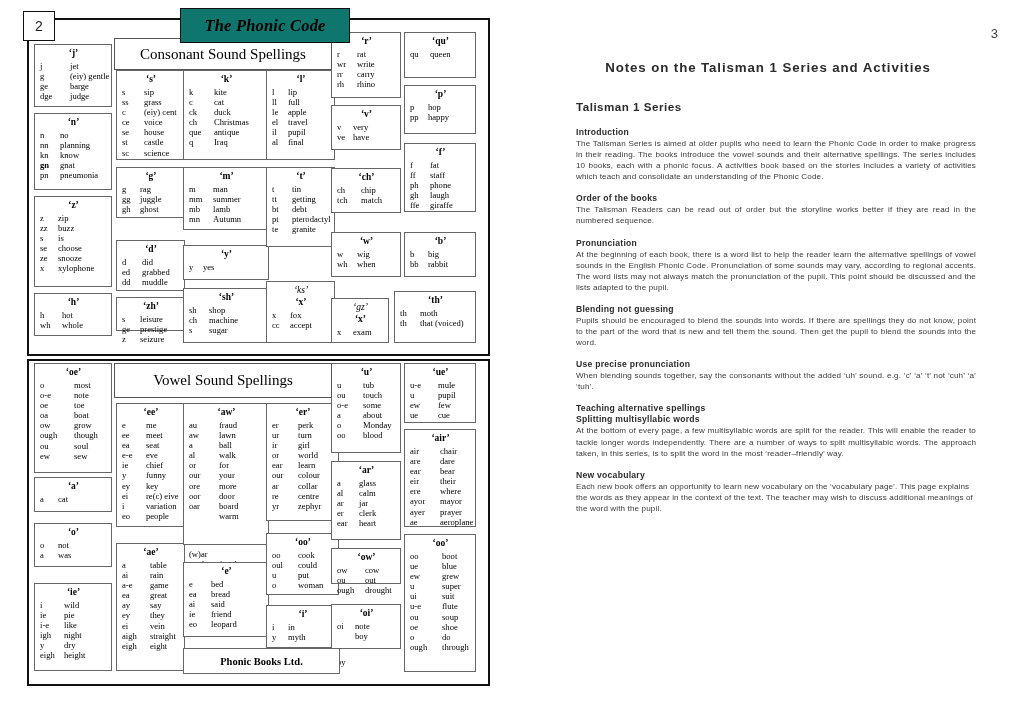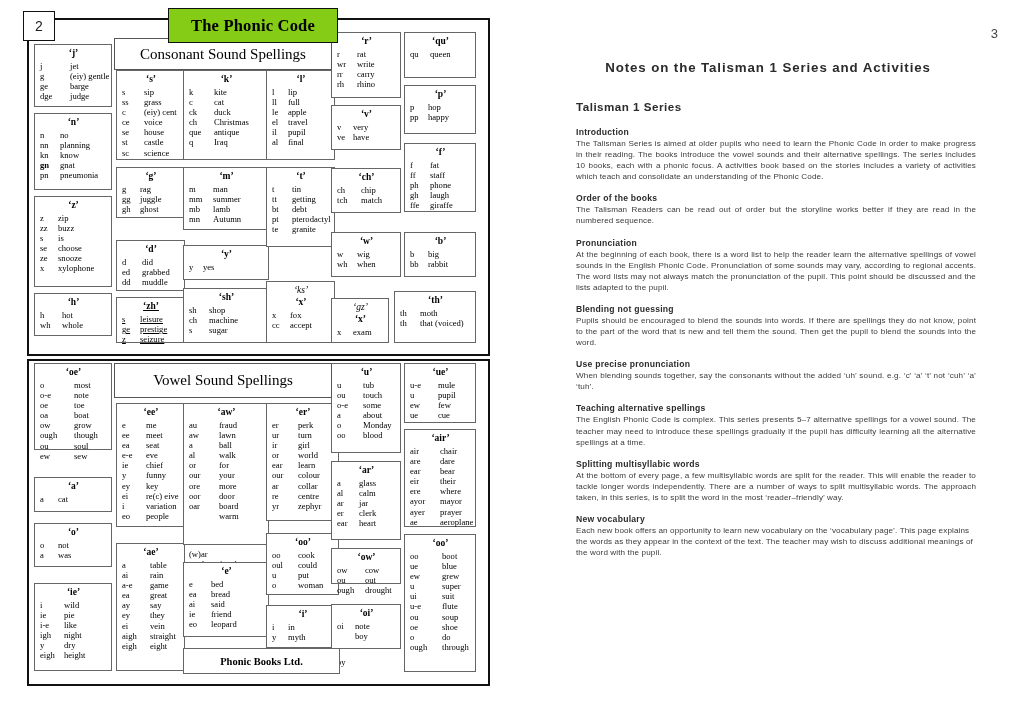--- a/index.html
+++ b/index.html
@@ -26,26 +26,27 @@
   .page-badge{
     position:absolute;left:23px;top:11px;
     width:30px;height:28px;
     border:1.5px solid #111;
     background:#fff;
     display:flex;align-items:center;justify-content:center;
     font-size:14px;font-family:"Liberation Sans",sans-serif;color:#222;
     z-index:30;
   }
   .title-banner{
-    position:absolute;left:168px;top:8px;
+    position:absolute;left:180px;top:8px;
     width:168px;height:33px;
-    border:1.5px solid #111;background:#84cc16;
+    border:1.5px solid #111;background:#0f766e;
     display:flex;align-items:center;justify-content:center;
     font-weight:bold;font-size:16.5px;letter-spacing:.2px;
     z-index:25;
+    font-style:italic;
   }
 
   .band{
     position:absolute;
     border:1.5px solid #555;
     background:#fff;
     display:flex;align-items:center;justify-content:center;
     font-size:15px;
     z-index:12;
   }
@@ -290,21 +291,21 @@
             <div class="r">
               <span class="g" style="min-width: 20px;">ed</span>
               <span class="w">grabbed</span>
             </div>
             <div class="r">
               <span class="g" style="min-width: 20px;">dd</span>
               <span class="w">muddle</span>
             </div>
           </div>
         </div>
-        <div class="box" style="left: 116px; top: 297px; width: 69px; height: 46px; text-decoration: underline;">
+        <div class="box" style="left: 116px; top: 297px; width: 69px; height: 34px;">
           <div class="hd">‘zh’</div>
           <div class="rows">
             <div class="r">
               <span class="g" style="min-width: 18px;">s</span>
               <span class="w">leisure</span>
             </div>
             <div class="r">
               <span class="g" style="min-width: 18px;">ge</span>
               <span class="w">prestige</span>
             </div>
@@ -596,21 +597,21 @@
               <span class="w">moth</span>
             </div>
             <div class="r">
               <span class="g" style="min-width: 20px;">th</span>
               <span class="w">that (voiced)</span>
             </div>
           </div>
         </div>
       </div>
     <div id="vow-host">
-        <div class="box" style="left: 34px; top: 363px; width: 78px; height: 87px;">
+        <div class="box" style="left: 34px; top: 363px; width: 78px; height: 110px;">
           <div class="hd">‘oe’</div>
           <div class="rows">
             <div class="r">
               <span class="g" style="min-width: 34px;">o</span>
               <span class="w">most</span>
             </div>
             <div class="r">
               <span class="g" style="min-width: 34px;">o-e</span>
               <span class="w">note</span>
             </div>
@@ -1132,21 +1133,20 @@
           <p class="rp-p">The Talisman Series is aimed at older pupils who need to learn the Phonic Code in order to make progress in their reading.  The books introduce the vowel sounds and their alternative spellings.  The series includes 10 books, each with a phonic focus.  A activities book based on the stories includes a variety of activities which teach and consolidate an understanding of the Phonic Code.</p>
           <div class="rp-h2">Order of the books</div>
           <p class="rp-p">The Talisman Readers can be read out of order but the storyline works better if they are read in the numbered sequence.</p>
           <div class="rp-h2">Pronunciation</div>
           <p class="rp-p">At the beginning of each book, there is a word list to help the reader learn the alternative spellings of vowel sounds in the English Phonic Code.  Pronunciation of some sounds may vary, according to regional accents.  The word lists may not always match the pronunciation of the pupil. This point should be discussed and the lists adapted to the pupil.</p>
           <div class="rp-h2">Blending not guessing</div>
           <p class="rp-p">Pupils should be encouraged to blend the sounds into words.  If there are spellings they do not know, point to the part of the word that is new and tell them the sound.  Then get the pupil to blend the sounds into the word.</p>
           <div class="rp-h2">Use precise pronunciation</div>
           <p class="rp-p">When blending sounds together, say the consonants without the added ‘uh’ sound. e.g. ‘c’ ‘a’ ‘t’ not ‘cuh’ ‘a’ ‘tuh’.</p>
           <div class="rp-h2">Teaching alternative spellings</div>
-          <p class="rp-p">The English Phonic Code is complex.  This series presents 5–7 alternative spellings for a vowel sound.  The teacher may need to introduce these spellings gradually if the pupil has difficulty learning all the alternative spellings at a time.</p>
           <div class="rp-h2">Splitting multisyllabic words</div>
           <p class="rp-p">At the bottom of every page, a few multisyllabic words are split for the reader.  This will enable the reader to tackle longer words independently.  There are a number of ways to split multisyllabic words.  The approach taken, in this series, is to split the word in the most ‘reader–friendly’ way.</p>
           <div class="rp-h2">New vocabulary</div>
           <p class="rp-p last">Each new book offers an opportunity to learn new vocabulary on the ‘vocabulary page’. This page explains the words as they appear in the context of the text.  The teacher may wish to discuss additional meanings of the word with the pupil.</p>
         </div>
     </div>
   </div>
 
 </div>
 

